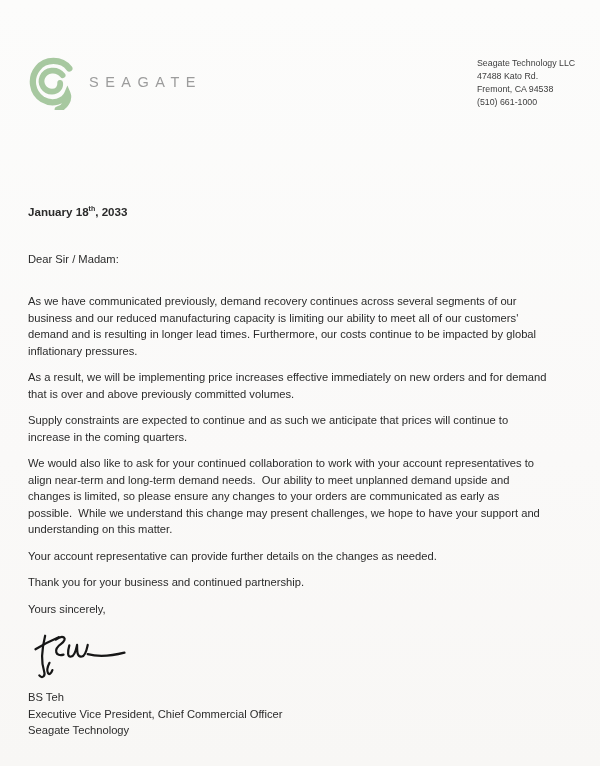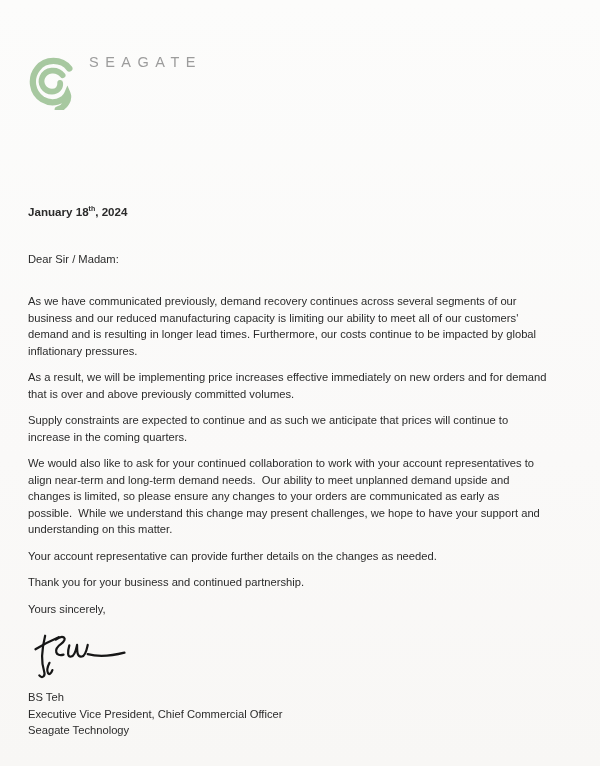--- a/index.html
+++ b/index.html
@@ -14,21 +14,21 @@
     font-family: "Liberation Sans", "DejaVu Sans", sans-serif;
     color: #2b2b2b;
   }
 
   
   .logo-lockup {
     position: absolute;
     left: 26px;
     top: 54px;
     display: flex;
-    align-items: flex-start;
+    align-items: center;
   }
   .logo-swirl { width: 52px; height: 56px; }
   .brand-word {
     margin-left: 11px;
     font-size: 14.5px;
     font-weight: 500;
     letter-spacing: 6.5px;
     color: #9c9c9c;
   }
   .company-block {
@@ -85,24 +85,28 @@
 <div class="page">
 
   <div class="logo-lockup">
     <svg class="logo-swirl" viewBox="0 0 54 58" fill="none" xmlns="http://www.w3.org/2000/svg">
       <path d="M45,15 C37,4.5 20,4.5 12,15 C4,25 6,40 17,47 C27,53 39.5,49.5 43,41 C45.5,47 41,55 33,57.5" stroke="#a7c8a0" stroke-width="6.5" stroke-linecap="round"></path>
       <path d="M38,22 C32,14.5 20.5,16 17,24 C14,31 19,39 27,39 C32.5,39 36,35 35.5,30" stroke="#a7c8a0" stroke-width="6" stroke-linecap="round"></path>
     </svg>
     <span class="brand-word">SEAGATE</span>
   </div>
 
+  <div class="company-block">Seagate Technology LLC
+47488 Kato Rd.
+Fremont, CA 94538
+(510) 661-1000</div>
 
   <div class="letter-body">
 
-    <div class="date-line"><span>January 18</span><sup>th</sup><span>, 2024</span></div>
+    <div class="date-line"><span>January 18</span><sup>th</sup><span>, 2033</span></div>
 
     <div class="salutation">Dear Sir / Madam:</div>
 
     <p class="para">As we have communicated previously, demand recovery continues across several segments of our
 business and our reduced manufacturing capacity is limiting our ability to meet all of our customers'
 demand and is resulting in longer lead times. Furthermore, our costs continue to be impacted by global
 inflationary pressures.</p>
     <p class="para">As a result, we will be implementing price increases effective immediately on new orders and for demand
 that is over and above previously committed volumes.</p>
     <p class="para">Supply constraints are expected to continue and as such we anticipate that prices will continue to

